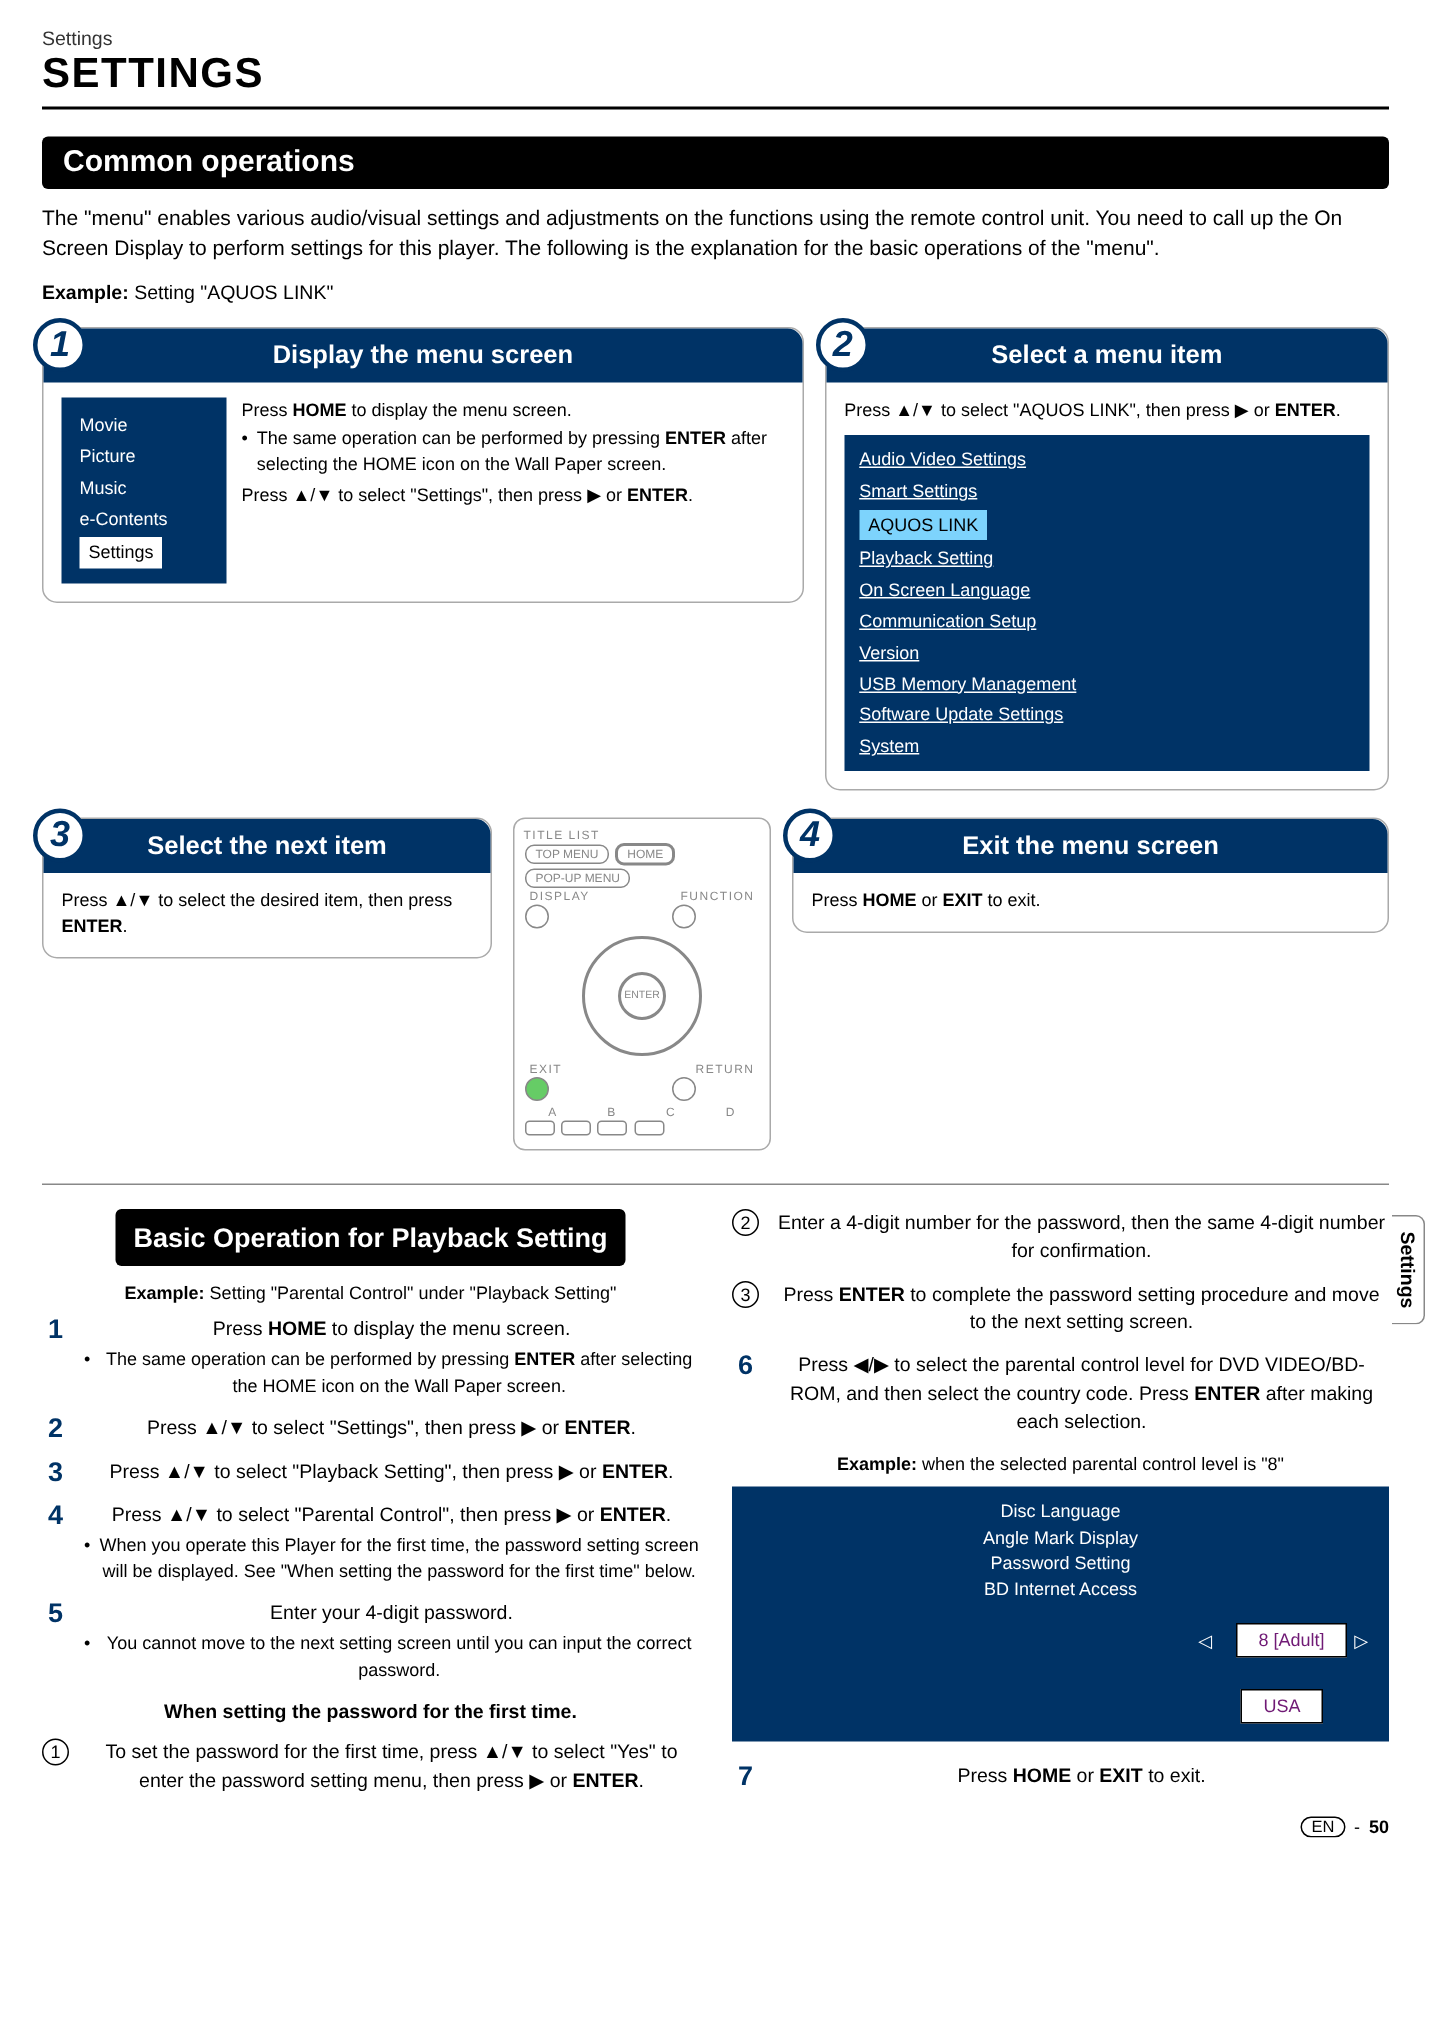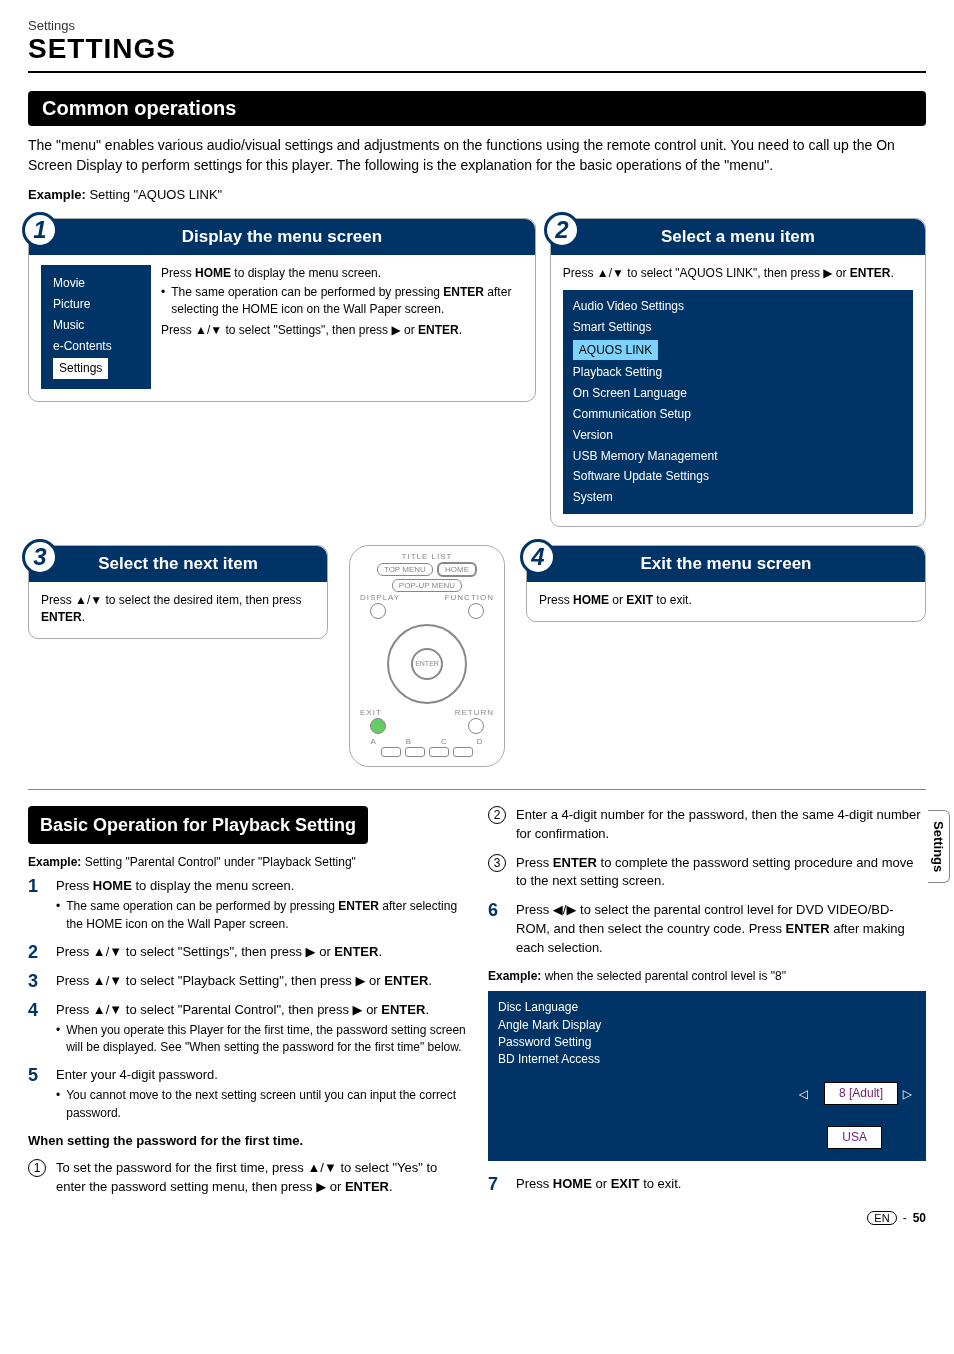--- a/index.html
+++ b/index.html
@@ -92,31 +92,30 @@
   .menu-navy .selected { background: #fff; color: #000; padding: 2px 6px; display:inline-block;}
   .step1-text { flex: 1; font-size:12px;}
 
   .step2-menu {
     background: #003366;
     color:#fff;
     font-size:12px;
     margin-top:8px;
     padding:6px 8px;
   }
-  .step2-menu div{padding:2px 2px;}
+  .step2-menu div{padding:2px 2px;text-decoration:underline;}
   .step2-menu .sel{background:#7dd3fc;color:#000;padding:2px 6px;display:inline-block;}
 
   .remote-diagram{
     border:1px solid #aaa;
-    border-radius:20px;
-    text-align:center;
+    border-radius:8px;
     padding:6px;
     font-size:8px;
     color:#888;
-    width:156px;
+    width:172px;
     margin:0 auto;
   }
   .remote-diagram .lbl{font-size:8px;letter-spacing:1px;}
   .remote-diagram .dpad{
     width:80px;height:80px;border:2px solid #888;border-radius:50%;
     margin:4px auto;position:relative;
   }
   .remote-diagram .dpad .center{
     position:absolute;left:50%;top:50%;transform:translate(-50%,-50%);
     width:32px;height:32px;border:2px solid #888;border-radius:50%;
@@ -135,21 +134,21 @@
   .middle-row{display:flex;gap:14px;margin-bottom:22px;align-items:flex-start;}
   .mid-left{flex:0 0 300px;}
   .mid-center{flex:0 0 170px;}
   .mid-right{flex:1;display:flex;flex-direction:column;gap:14px;}
 
   .step3-body p, .step4-body p{font-size:12px;line-height:1.4;}
 
   hr.divider{border:none;border-top:1px solid #888;margin:10px 0 16px 0;}
 
   .two-col{display:flex;gap:22px;}
-  .col{flex:1;font-size:13px;line-height:1.45;}
+  .col{flex:1;font-size:13px;line-height:1.45;text-align:center;}
   .col .section-bar{font-size:18px;padding:6px 12px;}
   .num-list{list-style:none;}
   .num-list>li{display:flex;gap:10px;margin-bottom:10px;align-items:flex-start;}
   .num-list .n{color:#003366;font-size:18px;font-weight:bold;min-width:18px;line-height:1;}
   .num-list .t{flex:1;font-size:13px;}
   .sub-bullet{list-style:none;margin-top:2px;}
   .sub-bullet li{font-size:12px;display:flex;gap:6px;align-items:flex-start;margin-top:2px;}
   .sub-bullet li:before{content:"•";}
   .sub-heading{font-weight:bold;font-size:13px;margin:8px 0;}
   .sub-ex{font-size:12px;margin-bottom:6px;}

